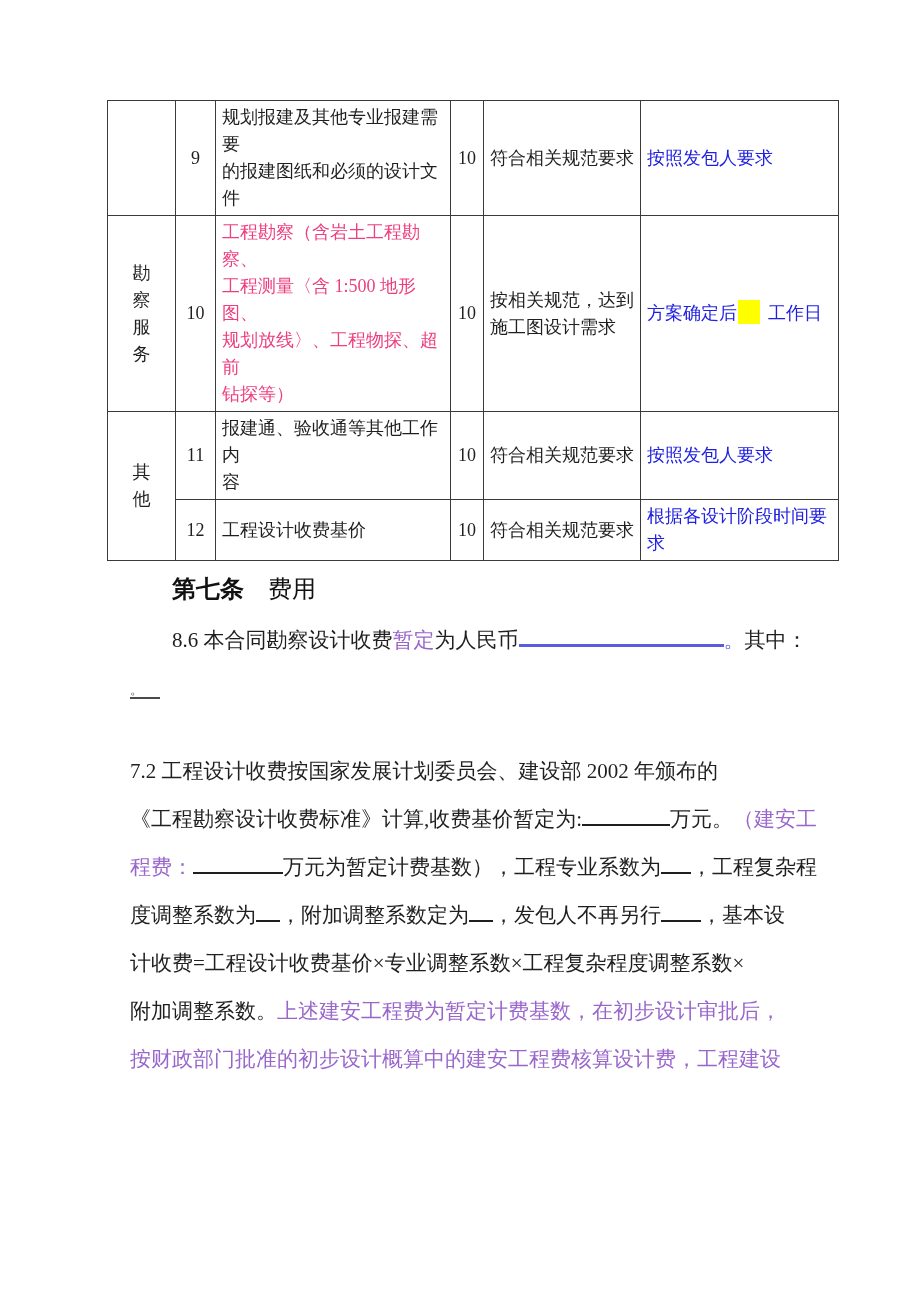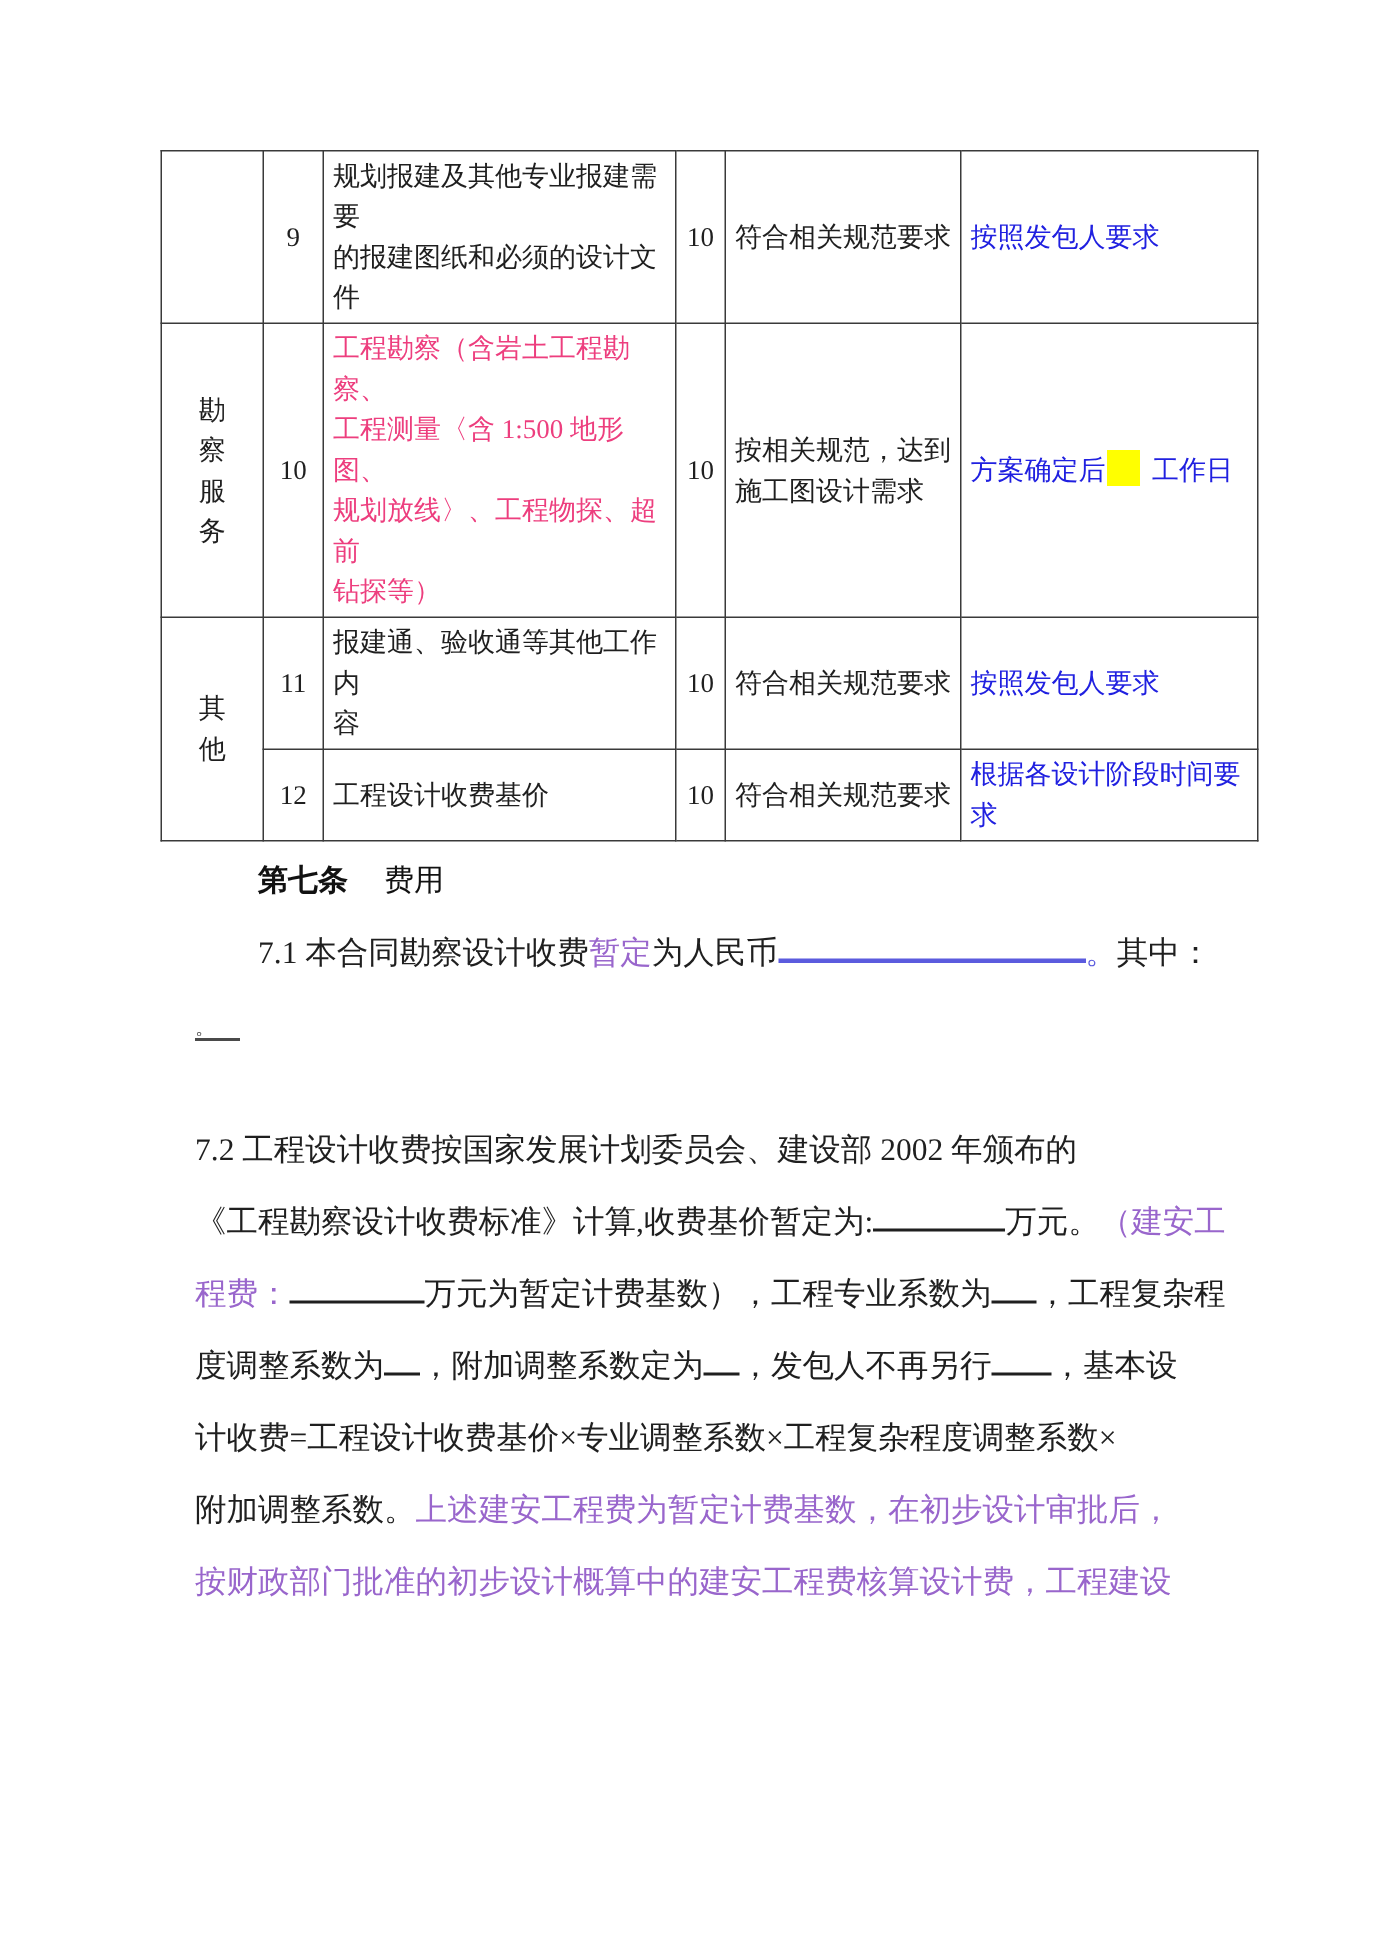--- a/index.html
+++ b/index.html
@@ -29,21 +29,21 @@
   }
   td.num{ text-align:center; padding:0; }
   td.group{ text-align:center; font-size:20px; line-height:31px; padding:0; }
   .pink{ color:#ED3E7E; }
   .blue{ color:#2020E0; }
   .yellow-blank{
     display:inline-block;width:22px;height:24px;
     background:#FFFF00;vertical-align:-5px;margin:0 8px 0 1px;
   }
   
-  .heading{ margin:12px 0 0 172px; font-size:20px; color:#111; }
+  .heading{ margin:12px 0 0 172px; font-size:24px; color:#111; }
   .heading .no{ font-weight:bold; }
   .heading .t{ margin-left:24px; }
   .body-block{ margin-left:130px; width:726px; font-size:21px; }
   .clause71{ margin-top:18px; line-height:34px; text-indent:42px; white-space:nowrap; }
   .purple{ color:#9966CC; }
   .blueviolet{ color:#5B5BDE; }
   .u-blank{
     display:inline-block;width:205px;height:1em;
     border-bottom:3px solid #5B5BDE;vertical-align:baseline;
   }
@@ -122,21 +122,21 @@
   </tbody>
     </table>
 
   <div class="heading">
     <span class="no">第七条</span><span class="t">费用</span>
   </div>
 
   <div class="body-block">
 
     <div class="clause71">
-      <span>7.1 本合同勘察设计收费</span><span class="purple">暂定</span><span>为人民币</span><span class="u-blank"></span><span class="blueviolet">。</span><span class="suffix-gap">其中：</span>
+      <span>8.6 本合同勘察设计收费</span><span class="purple">暂定</span><span>为人民币</span><span class="u-blank"></span><span class="blueviolet">。</span><span class="suffix-gap">其中：</span>
     </div>
 
     <div class="frag">
       <span class="u">。</span>
     </div>
 
 
     <div class="para indent">
       <span>7.2 工程设计收费按国家发展计划委员会、建设部 2002 年颁布的
 《工程勘察设计收费标准》计算,收费基价暂定为:</span><span class="blank w88"></span><span>万元。</span><span class="purple">（建安工

